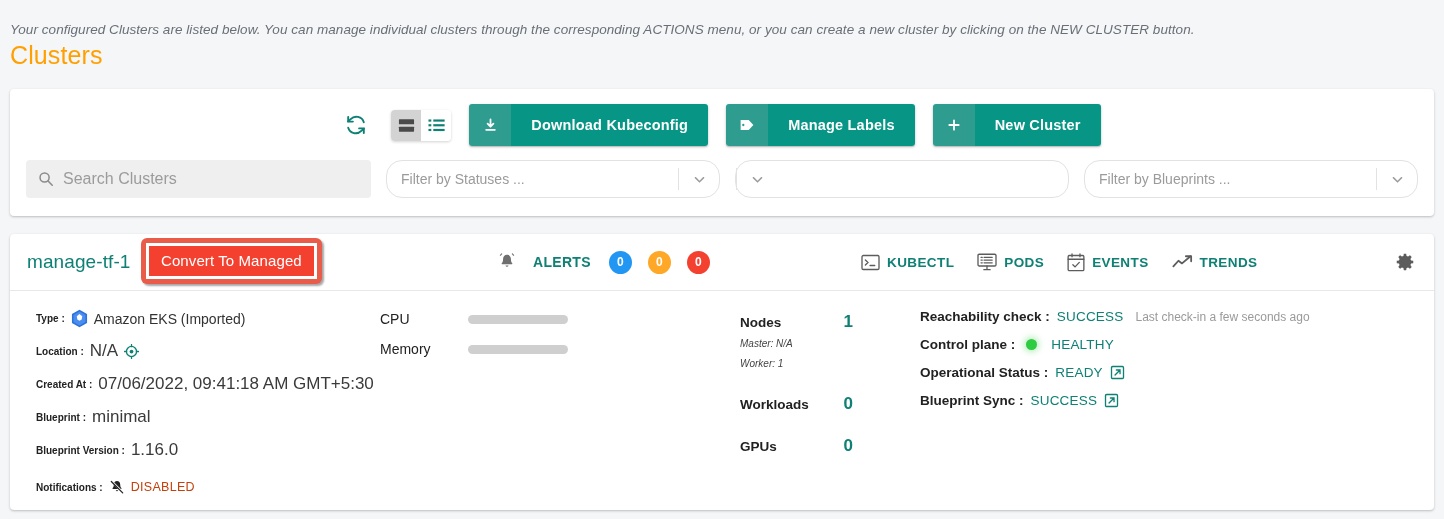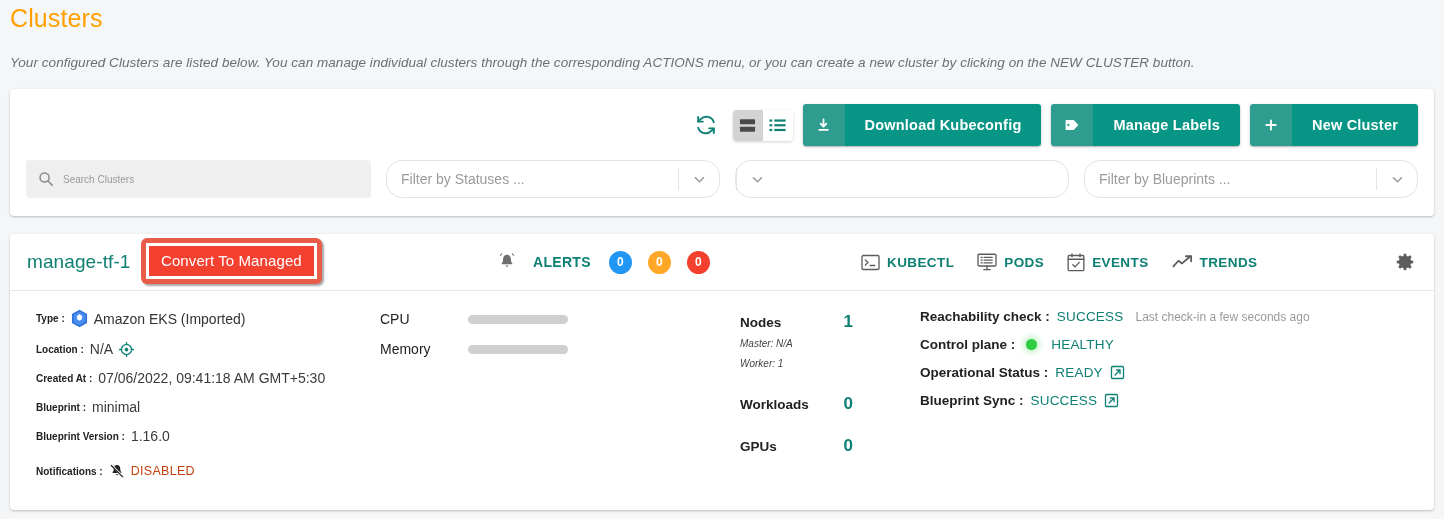--- a/index.html
+++ b/index.html
@@ -34,22 +34,22 @@
     box-shadow: 0 1px 3px rgba(0,0,0,.14), 0 1px 2px rgba(0,0,0,.10);
     margin: 0 10px;
   }
 
   
   #toolbar-card { margin-top: 19px; padding: 14px 16px 18px 16px; }
 
   #toolbar-row {
     display: flex;
     align-items: center;
-    justify-content: flex-end;
-    gap: 10px;
+    justify-content: center;
+    gap: 18px;
     height: 44px;
   }
   #refresh-icon {
     width: 26px; height: 26px;
     display: flex; align-items: center; justify-content: center;
     cursor: pointer;
     margin-right: 4px;
   }
   #view-toggle {
     display: flex;
@@ -103,21 +103,21 @@
     flex: 0 0 345px;
     height: 38px;
     background: #efefef;
     border-radius: 4px;
     display: flex; align-items: center;
     padding: 0 12px;
     gap: 9px;
   }
   #search-input {
     border: none; outline: none; background: transparent;
-    font-size: 10px; color: #444;
+    font-size: 16px; color: #444;
     font-family: "Liberation Sans", sans-serif;
     width: 100%;
   }
   #search-input::placeholder { color: #9b9b9b; }
 
   .select {
     flex: 1 1 0;
     height: 38px;
     background: #fff;
     border: 1px solid #e2e2e2;
@@ -255,21 +255,21 @@
   .det-k {
     font-size: 10px;
     font-weight: bold;
     color: #222;
   }
   .det-v {
     font-size: 13px;
     color: #333;
   }
   .det-v.lg { font-size: 14px; }
-  .det-v.sm { font-size: 14px; color: #3a3a3a; }
+  .det-v.sm { font-size: 17px; color: #3a3a3a; }
   .det-v.caps { font-size: 12.5px; letter-spacing: .3px; color: #c2410c; }
 
   
   #usage-col { width: 360px; padding-top: 4px; }
   .usage-row {
     display: flex;
     align-items: center;
     margin-bottom: 14px;
   }
   .usage-lbl {
@@ -352,22 +352,22 @@
     margin: 0 7px 0 4px;
   }
   .ext-link { cursor: pointer; display: inline-flex; }
 
   svg { display: block; }
 </style>
 </head>
 <body>
 
 <div id="page-header">
+  <div id="page-subtitle">Your configured Clusters are listed below. You can manage individual clusters through the corresponding ACTIONS menu, or you can create a new cluster by clicking on the NEW CLUSTER button.</div>
   <div id="page-title">Clusters</div>
-  <div id="page-subtitle">Your configured Clusters are listed below. You can manage individual clusters through the corresponding ACTIONS menu, or you can create a new cluster by clicking on the NEW CLUSTER button.</div>
 </div>
 
 <div class="card" id="toolbar-card">
 
   <div id="toolbar-row">
 
     <div id="refresh-icon">
       <svg width="22" height="22" viewBox="0 0 24 24" fill="none" stroke="#0e8074" stroke-width="2.1" stroke-linecap="round">
         <path d="M20.5 9A8.5 8.5 0 0 0 6.2 5.6L3.5 8"></path>
         <polyline points="3.5,3.2 3.5,8.3 8.6,8.3"></polyline>

